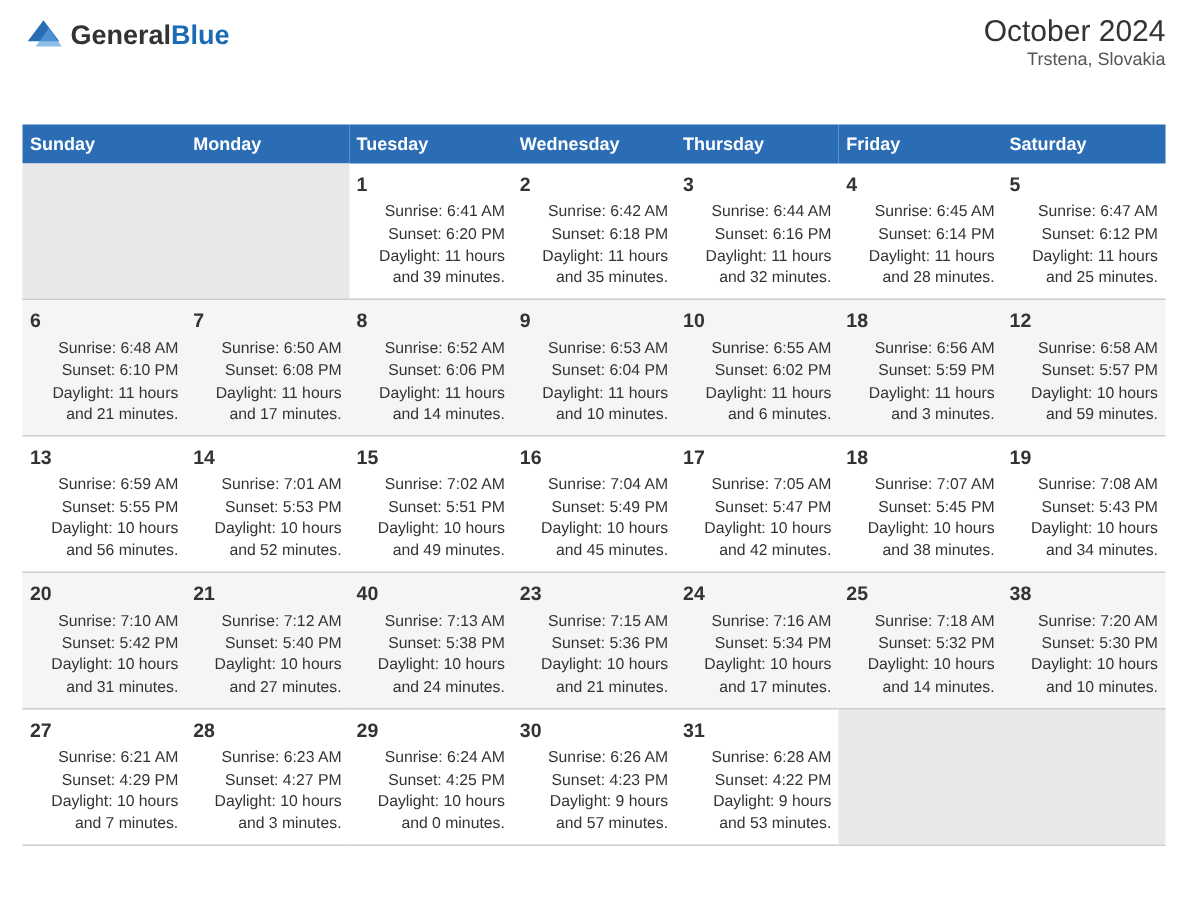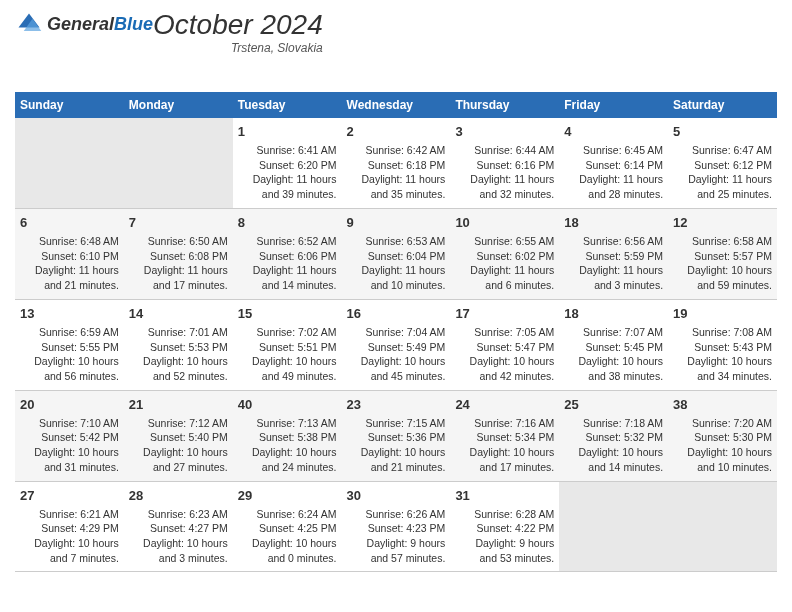--- a/index.html
+++ b/index.html
@@ -11,23 +11,23 @@
       padding: 0;
     }
     .page {
       width: 792px;
       min-height: 612px;
       background: #fff;
       padding: 10px 15px 10px 15px;
     }
     .header {
       display: flex;
+      justify-content: space-between;
       align-items: flex-start;
       margin-bottom: 8px;
-      font-style: italic;
     }
     .logo {
       display: flex;
       align-items: center;
       gap: 4px;
     }
     .logo-text-general {
       font-size: 18px;
       font-weight: bold;
       color: #333;
@@ -40,21 +40,21 @@
       line-height: 1;
     }
     .logo-icon {
       width: 28px;
       height: 28px;
     }
     .title-block {
       text-align: right;
     }
     .title-block h1 {
-      font-size: 28px;
+      font-size: 20px;
       font-weight: normal;
       color: #333;
       line-height: 1.1;
     }
     .title-block h2 {
       font-size: 12px;
       font-weight: normal;
       color: #555;
     }
     table {

